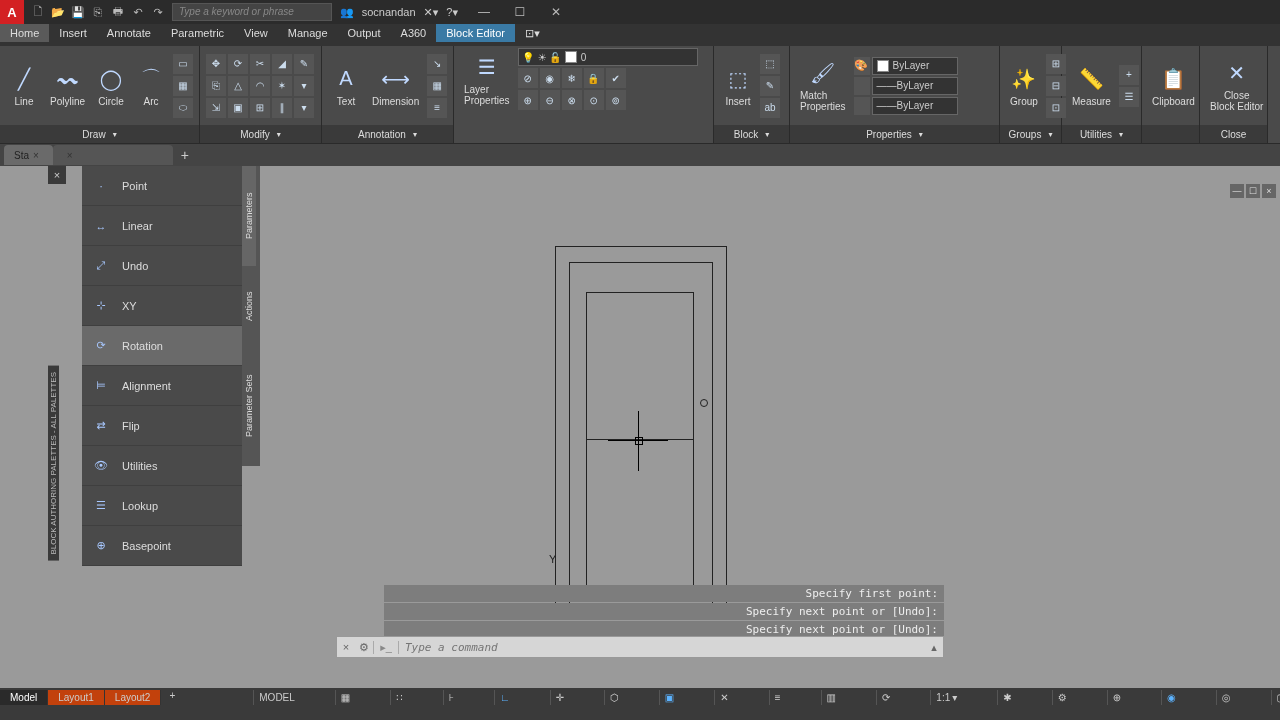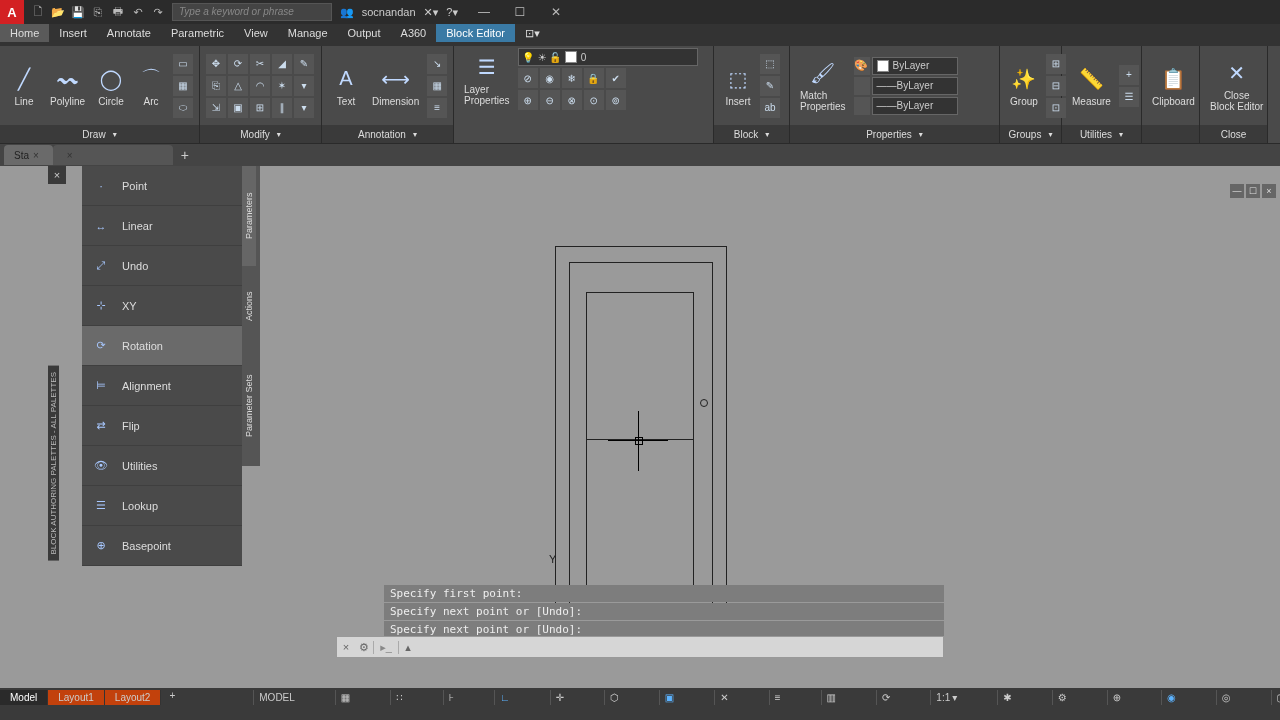--- a/index.html
+++ b/index.html
@@ -59,21 +59,21 @@
 .door .knob { position:absolute; right:18px; top:152px; width:8px; height:8px; border:1px solid #222; border-radius:50%; }
 .crosshair { position:absolute; left:638px; top:245px; width:2px; height:60px; pointer-events:none; }
 .crosshair::before { content:""; position:absolute; left:-30px; top:29px; width:60px; height:0; border-top:1px solid #000; }
 .crosshair::after { content:""; position:absolute; left:0; top:0; width:0; height:60px; border-left:1px solid #000; }
 .pickbox { position:absolute; left:635px; top:271px; width:8px; height:8px; border:1px solid #000; }
 .xmark { position:absolute; left:600px; top:440px; font-size:14px; color:#222; }
 .ymark { position:absolute; left:549px; top:387px; font-size:11px; color:#222; }
 .grip { position:absolute; left:546px; top:445px; width:8px; height:8px; border:1px solid #222; }
 
 
-.cmdhist { position:absolute; left:384px; bottom:50px; width:560px; }
+.cmdhist { position:absolute; left:384px; bottom:50px; width:560px;text-align:right; }
 .cmdhist div { background:#7d7d7d; color:#eee; font-family:Consolas,monospace; font-size:11px; padding:2px 6px; margin-top:1px; }
 .cmdline { position:absolute; left:336px; bottom:30px; right:336px; height:22px; background:#d6d6d6; display:flex; align-items:center; border:1px solid #999; }
 .cmdline .hx { width:18px; text-align:center; color:#666; }
 .cmdline .prompt { width:26px; text-align:center; color:#888; border-left:1px solid #aaa; border-right:1px solid #aaa; }
 .cmdline input { flex:1; border:none; background:transparent; font-family:Consolas,monospace; font-size:11px; font-style:italic; color:#888; padding:0 6px; outline:none; }
 
 
 .viewctl { position:absolute; right:4px; top:18px; display:flex; gap:2px; }
 .viewctl span { width:14px; height:14px; background:#666; color:#ddd; font-size:9px; display:flex; align-items:center; justify-content:center; }
 
@@ -399,20 +399,21 @@
 
   <div class="cmdhist">
     <div>Specify first point:</div>
     <div>Specify next point or [Undo]:</div>
     <div>Specify next point or [Undo]:</div>
   </div>
   <div class="cmdline">
     <span class="hx">×</span>
     <span class="hx">⚙</span>
     <span class="prompt">▸_</span>
+    <input placeholder="Type a command" style="">
     <span class="hx">▴</span>
   </div>
 </div>
 
 <div class="status">
   <div class="mtabs">
     <div class="mtab active">Model</div>
     <div class="mtab">Layout1</div>
     <div class="mtab">Layout2</div>
     <div class="plus2">+</div>

